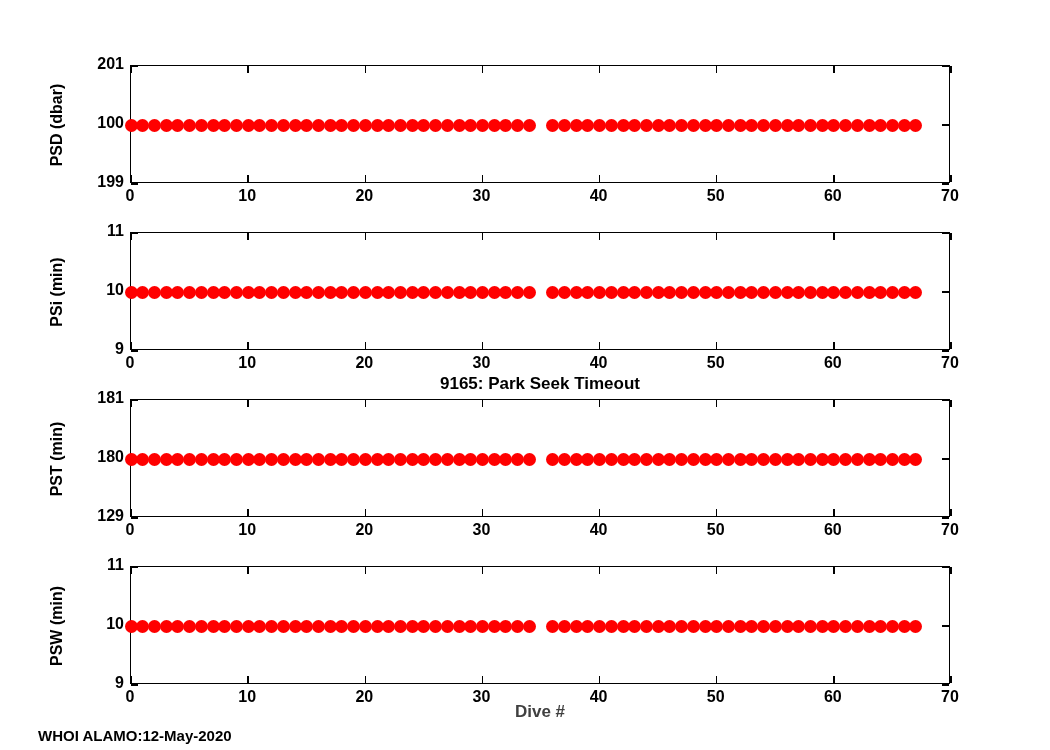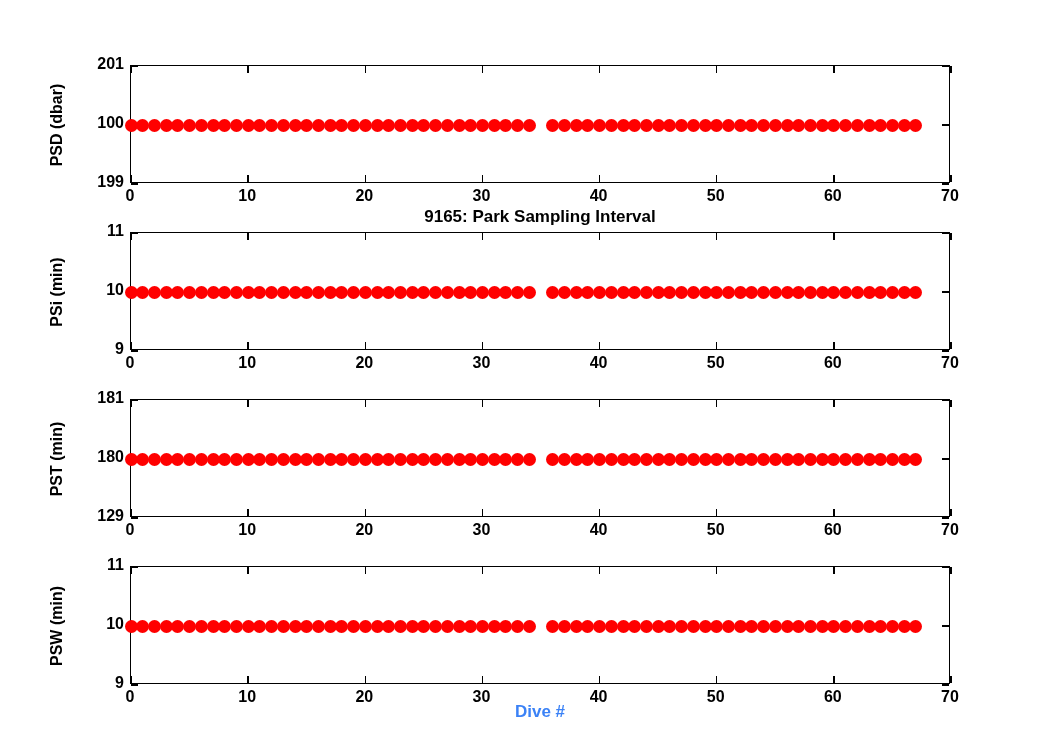--- a/index.html
+++ b/index.html
@@ -105,21 +105,21 @@
     border-radius: 50%;
     background: #ff0000;
   }
   .xlabel-main {
     position: absolute;
     left: 130px;
     width: 820px;
     text-align: center;
     font-size: 17px;
     font-weight: bold;
-    color: #3b82f6;
+    color: #404040;
   }
   .footer-note {
     position: absolute;
     font-size: 15px;
     font-weight: bold;
     color: #000;
   }
 </style>
 </head>
 <body>
@@ -226,21 +226,20 @@
       <div class="xtick" style="left: 568.571px; top: 147px;">40</div>
       <div class="xtick" style="left: 685.714px; top: 147px;">50</div>
       <div class="xtick" style="left: 802.857px; top: 147px;">60</div>
       <div class="xtick" style="left: 920px; top: 147px;">70</div>
       <div class="ytick" style="left: 64px; top: 133px;">199</div>
       <div class="ytick" style="left: 64px; top: 74px;">100</div>
       <div class="ytick" style="left: 64px; top: 15px;">201</div>
     </div>
 
   <div class="panel" style="top:207px;height:150px;">
-    <div class="panel-title" style="top:0px;">9165: Park Sampling Interval</div>
     <div class="axes" style="top:25px;height:118px;">
         <div class="tickmark-x top" style="left: -0.75px;"></div>
         <div class="tickmark-x bottom" style="left: -0.75px;"></div>
         <div class="tickmark-x top" style="left: 116.393px;"></div>
         <div class="tickmark-x bottom" style="left: 116.393px;"></div>
         <div class="tickmark-x top" style="left: 233.536px;"></div>
         <div class="tickmark-x bottom" style="left: 233.536px;"></div>
         <div class="tickmark-x top" style="left: 350.679px;"></div>
         <div class="tickmark-x bottom" style="left: 350.679px;"></div>
         <div class="tickmark-x top" style="left: 467.821px;"></div>
@@ -333,20 +332,21 @@
       <div class="xtick" style="left: 568.571px; top: 147px;">40</div>
       <div class="xtick" style="left: 685.714px; top: 147px;">50</div>
       <div class="xtick" style="left: 802.857px; top: 147px;">60</div>
       <div class="xtick" style="left: 920px; top: 147px;">70</div>
       <div class="ytick" style="left: 64px; top: 133px;">9</div>
       <div class="ytick" style="left: 64px; top: 74px;">10</div>
       <div class="ytick" style="left: 64px; top: 15px;">11</div>
     </div>
 
   <div class="panel" style="top:374px;height:150px;">
+    <div class="panel-title" style="top:0px;">9165: Park Seek Timeout</div>
     <div class="axes" style="top:25px;height:118px;">
         <div class="tickmark-x top" style="left: -0.75px;"></div>
         <div class="tickmark-x bottom" style="left: -0.75px;"></div>
         <div class="tickmark-x top" style="left: 116.393px;"></div>
         <div class="tickmark-x bottom" style="left: 116.393px;"></div>
         <div class="tickmark-x top" style="left: 233.536px;"></div>
         <div class="tickmark-x bottom" style="left: 233.536px;"></div>
         <div class="tickmark-x top" style="left: 350.679px;"></div>
         <div class="tickmark-x bottom" style="left: 350.679px;"></div>
         <div class="tickmark-x top" style="left: 467.821px;"></div>
@@ -545,14 +545,15 @@
       <div class="xtick" style="left: 568.571px; top: 147px;">40</div>
       <div class="xtick" style="left: 685.714px; top: 147px;">50</div>
       <div class="xtick" style="left: 802.857px; top: 147px;">60</div>
       <div class="xtick" style="left: 920px; top: 147px;">70</div>
       <div class="ytick" style="left: 64px; top: 133px;">9</div>
       <div class="ytick" style="left: 64px; top: 74px;">10</div>
       <div class="ytick" style="left: 64px; top: 15px;">11</div>
     </div>
 
   <div class="xlabel-main" style="top:702px;">Dive #</div>
+  <div class="footer-note" style="left:38px;top:727px;">WHOI ALAMO:12-May-2020</div>
 
 </div>
 
 </body></html>

